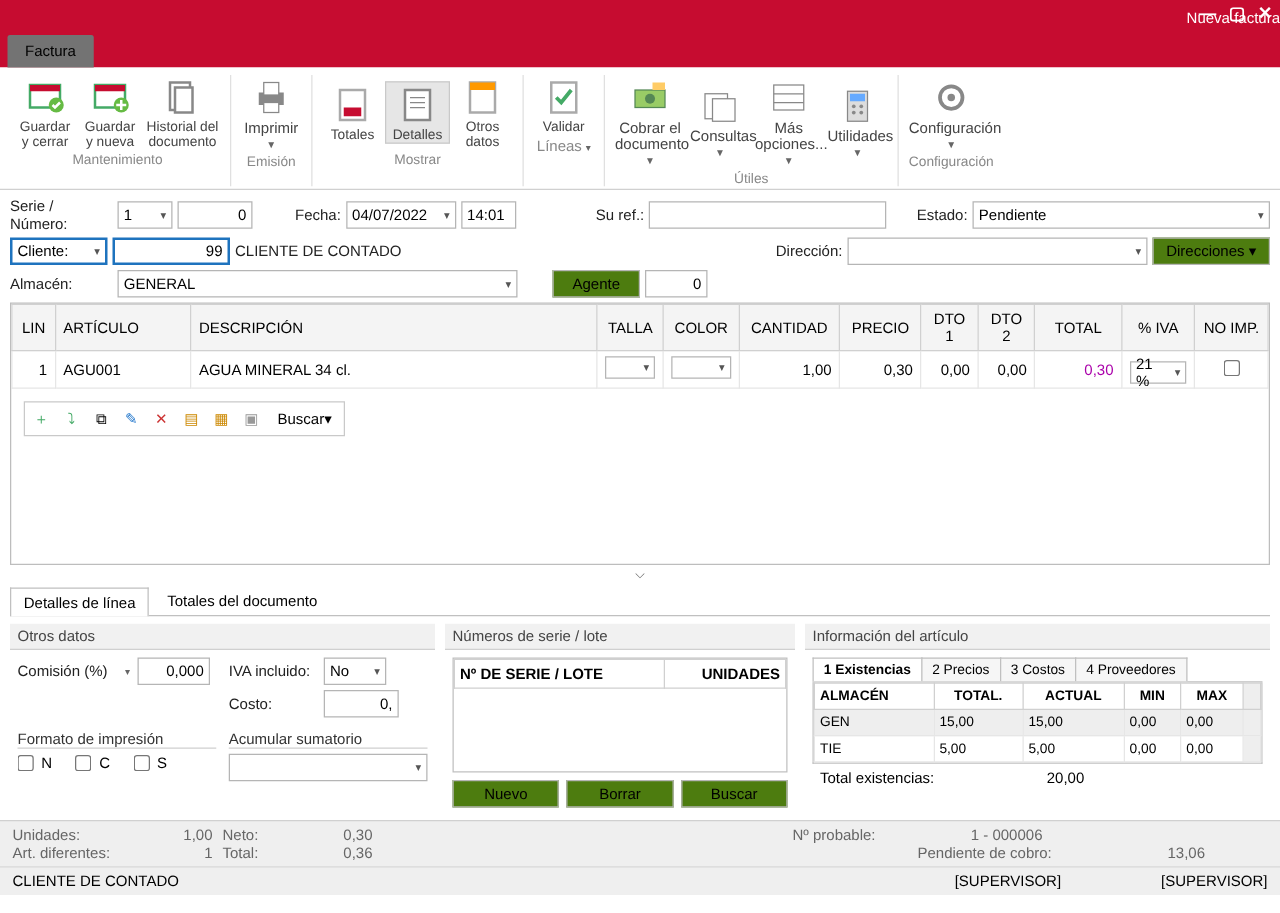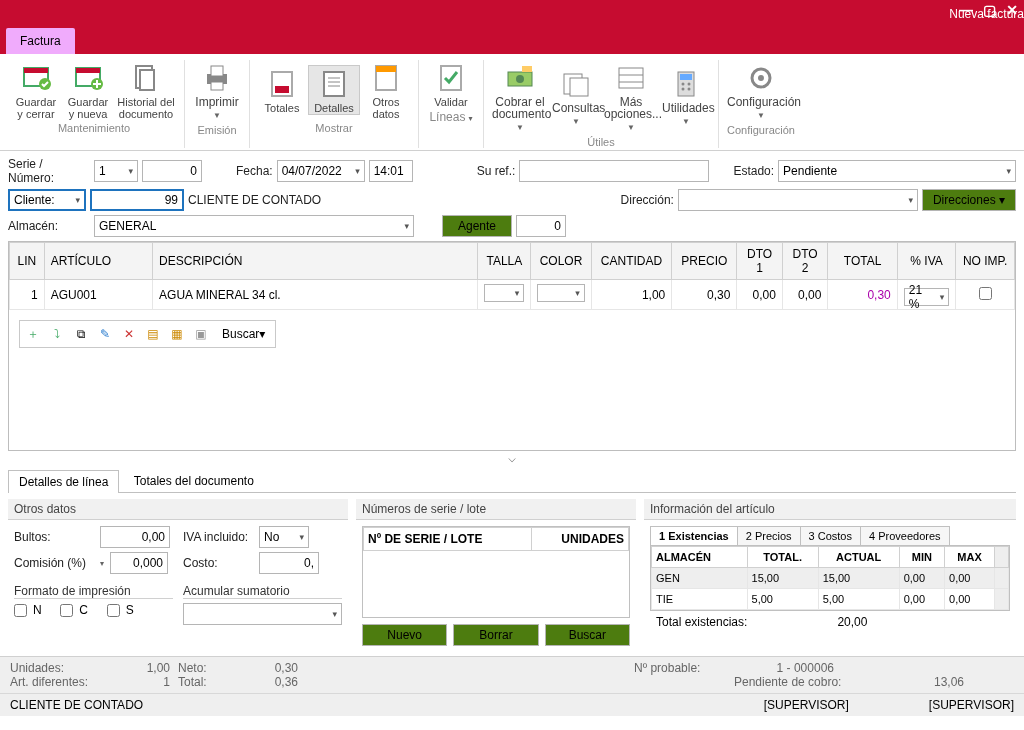--- a/index.html
+++ b/index.html
@@ -3,21 +3,21 @@
 <meta charset="utf-8">
 <style>
 * { box-sizing: border-box; margin: 0; padding: 0; font-family: "Segoe UI", Tahoma, sans-serif; font-size: 12px; }
 body { width: 1024px; height: 730px; background: #fff; overflow: hidden; position: relative; }
 
 .titlebar { height: 28px; background: #c60c30; color: #fff; display: flex; align-items: center; justify-content: flex-end; position: relative; }
 .titlebar .winctrls { position: absolute; right: 6px; top: 2px; display: flex; gap: 10px; }
 .titlebar .winctrls span { font-size: 14px; font-weight: bold; cursor: pointer; }
 
 .ribbonshell { background: #c60c30; padding: 0 6px; }
-.ribbontab { display: inline-block; background: #f0abfc; padding: 6px 14px; border-top-left-radius: 2px; border-top-right-radius: 2px; }
+.ribbontab { display: inline-block; background: #737373; padding: 6px 14px; border-top-left-radius: 2px; border-top-right-radius: 2px; }
 
 .ribbon { background: #fff; border-bottom: 1px solid #d0d0d0; padding: 6px 4px 2px; display: flex; }
 .rgroup { border-right: 1px solid #e0e0e0; padding: 0 6px; }
 .rgroup:last-child { border-right: none; }
 .rbtns { display: flex; align-items: center; }
 .rbtn { width: 52px; text-align: center; padding: 2px 2px 0; cursor: pointer; }
 .rbtn .ic { width: 32px; height: 32px; margin: 0 auto 2px; }
 .rbtn .lbl { font-size: 11px; line-height: 12px; color: #444; }
 .rbtn.active { background: #e6e6e6; border: 1px solid #c9c9c9; }
 .rgrp-lbl { text-align: center; font-size: 11px; color: #888; margin-top: 2px; }
@@ -350,24 +350,20 @@
 </div>
 
 <div class="detail">
 
   <div class="panel" style="flex:0 0 340px">
     <div class="ph">Otros datos</div>
     <div class="pb">
       <div style="display:flex;gap:10px">
         <div style="flex:1">
           <div class="kv">
-              <span class="lab" style="width:80px">Bultos:</span>
-              <input class="inp ralign" style="width: 70px;" value="0,00">
-            </div>
-          <div class="kv">
               <span class="lab" style="width:80px">Comisión (%)</span>
               <span class="drop">▾</span>
               <input class="inp ralign" style="width: 58px;" value="0,000">
             </div>
         </div>
         <div style="flex:1">
           <div class="kv">
               <span class="lab" style="width:70px">IVA incluido:</span>
               <div class="ddl" style="width:50px">
                 <span>No</span>

